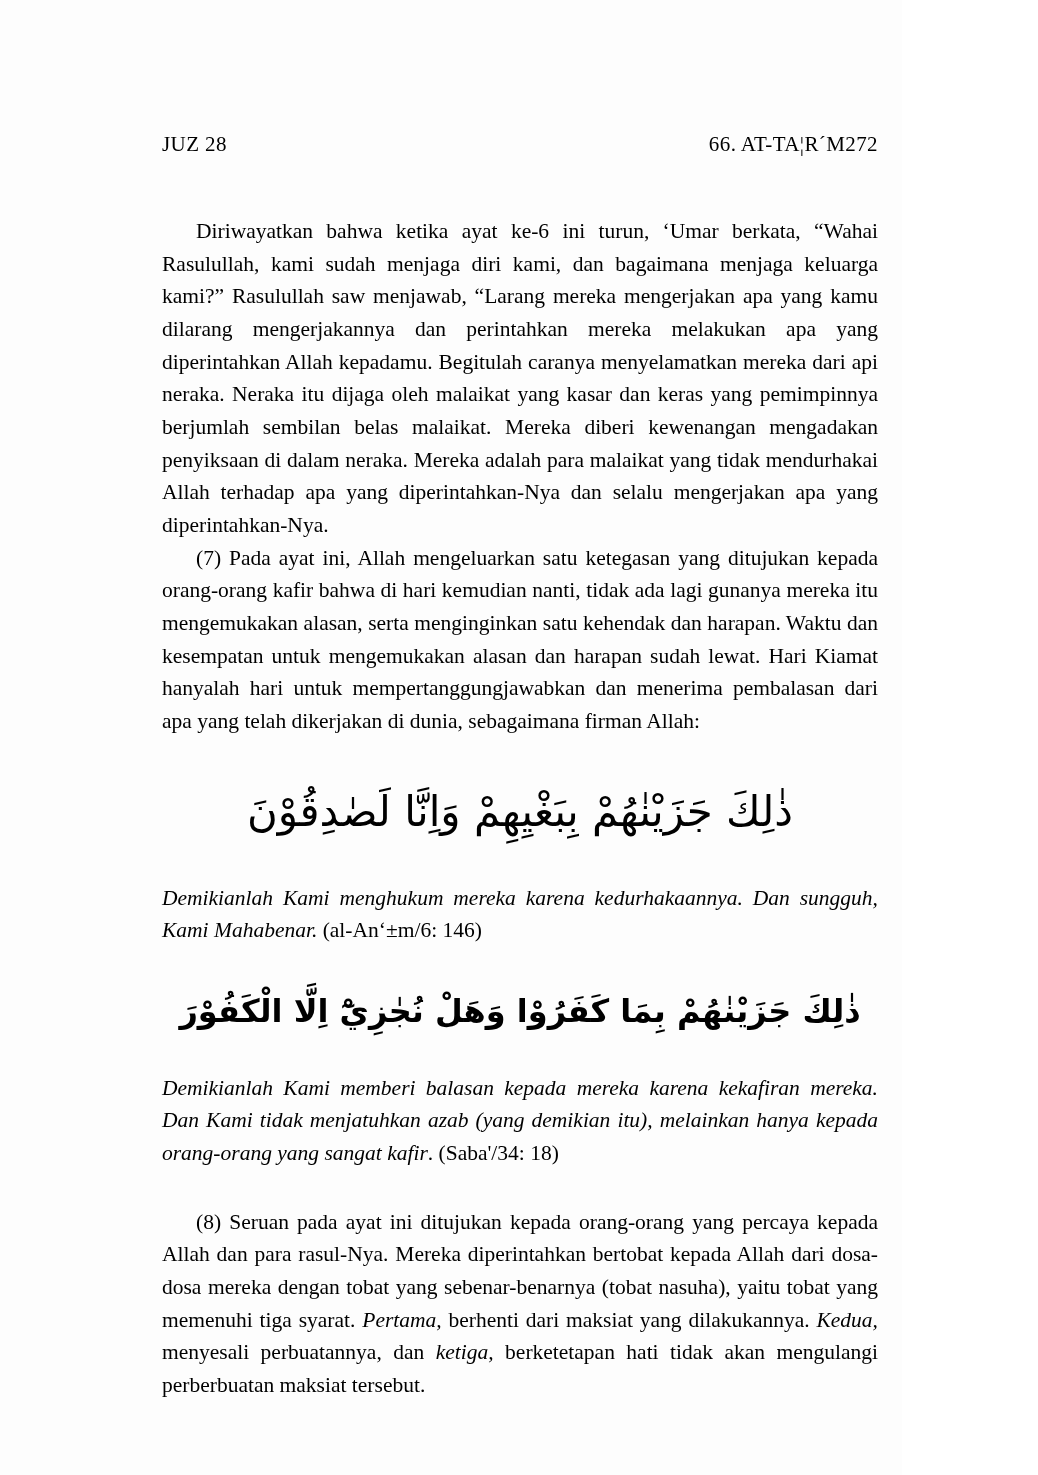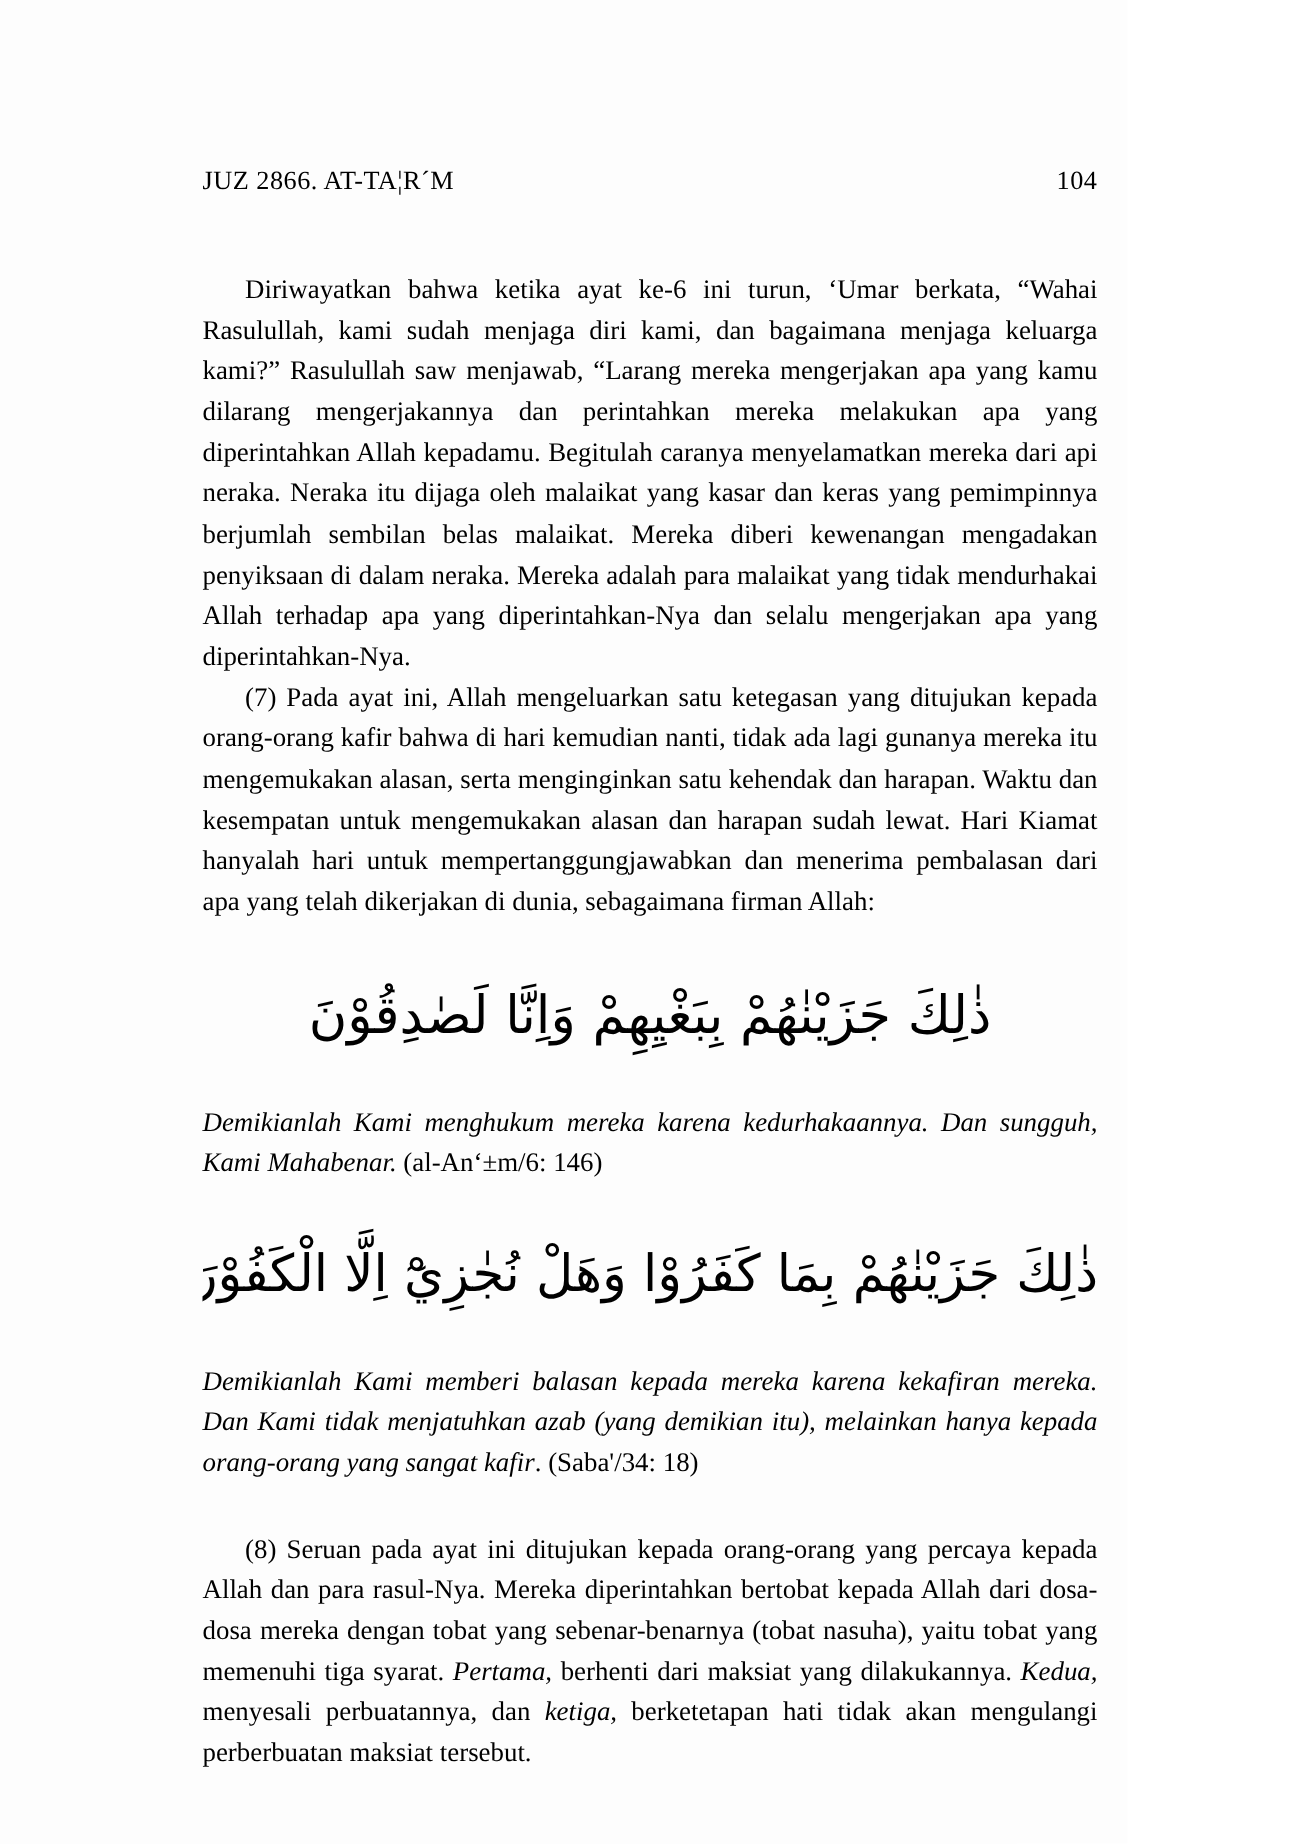--- a/index.html
+++ b/index.html
@@ -34,21 +34,21 @@
     font-size: 21px;
     letter-spacing: 0.4px;
     margin-bottom: 58px;
   }
   .header .juz {
     flex: 0 0 auto;
     white-space: nowrap;
   }
   .header .surah {
     flex: 1 1 auto;
-    text-align: left;
+    text-align: right;
     white-space: nowrap;
   }
   .header .pageno {
     flex: 0 0 auto;
     text-align: right;
     white-space: nowrap;
   }
   p {
     margin: 0;
     font-size: 21.5px;
@@ -72,33 +72,34 @@
     font-family: "DejaVu Sans", sans-serif;
     direction: rtl;
     text-align: center;
     font-size: 42px;
     line-height: 1.9;
     margin: 34px 0 30px 0;
     white-space: nowrap;
     overflow: hidden;
   }
   .arabic.small {
-    font-size: 41px;
+    font-size: 32px;
+    font-weight: bold;
   }
 </style>
 </head>
 <body>
 
 <div class="page">
   <div class="content">
 
     <div class="header">
       <span class="juz">JUZ 28</span>
       <span class="surah">66. AT-TA¦R´M</span>
-      <span class="pageno">104</span>
+      <span class="pageno">272</span>
     </div>
 
 
     <p class="indent spaced">Diriwayatkan bahwa ketika ayat ke-6 ini turun, ‘Umar berkata, “Wahai Rasulullah, kami sudah menjaga diri kami, dan bagaimana menjaga keluarga kami?” Rasulullah saw menjawab, “Larang mereka mengerjakan apa yang kamu dilarang mengerjakannya dan perintahkan mereka melakukan apa yang diperintahkan Allah kepadamu. Begitulah caranya menyelamatkan mereka dari api neraka. Neraka itu dijaga oleh malaikat yang kasar dan keras yang pemimpinnya berjumlah sembilan belas malaikat. Mereka diberi kewenangan mengadakan penyiksaan di dalam neraka. Mereka adalah para malaikat yang tidak mendurhakai Allah terhadap apa yang diperintahkan-Nya dan selalu mengerjakan apa yang diperintahkan-Nya.</p>
 
     <p class="indent">(7) Pada ayat ini, Allah mengeluarkan satu ketegasan yang ditujukan kepada orang-orang kafir bahwa di hari kemudian nanti, tidak ada lagi gunanya mereka itu mengemukakan alasan, serta menginginkan satu kehendak dan harapan. Waktu dan kesempatan untuk mengemukakan alasan dan harapan sudah lewat. Hari Kiamat hanyalah hari untuk mempertanggungjawabkan dan menerima pembalasan dari apa yang telah dikerjakan di dunia, sebagaimana firman Allah:</p>
 
     <div class="arabic">ذٰلِكَ جَزَيْنٰهُمْ بِبَغْيِهِمْ وَاِنَّا لَصٰدِقُوْنَ</div>
 
     <p class="italic"><span>Demikianlah Kami menghukum mereka karena kedurhakaannya. Dan sungguh, Kami Mahabenar.</span><span class="quote-ref"> (al-An‘±m/6: 146)</span></p>

